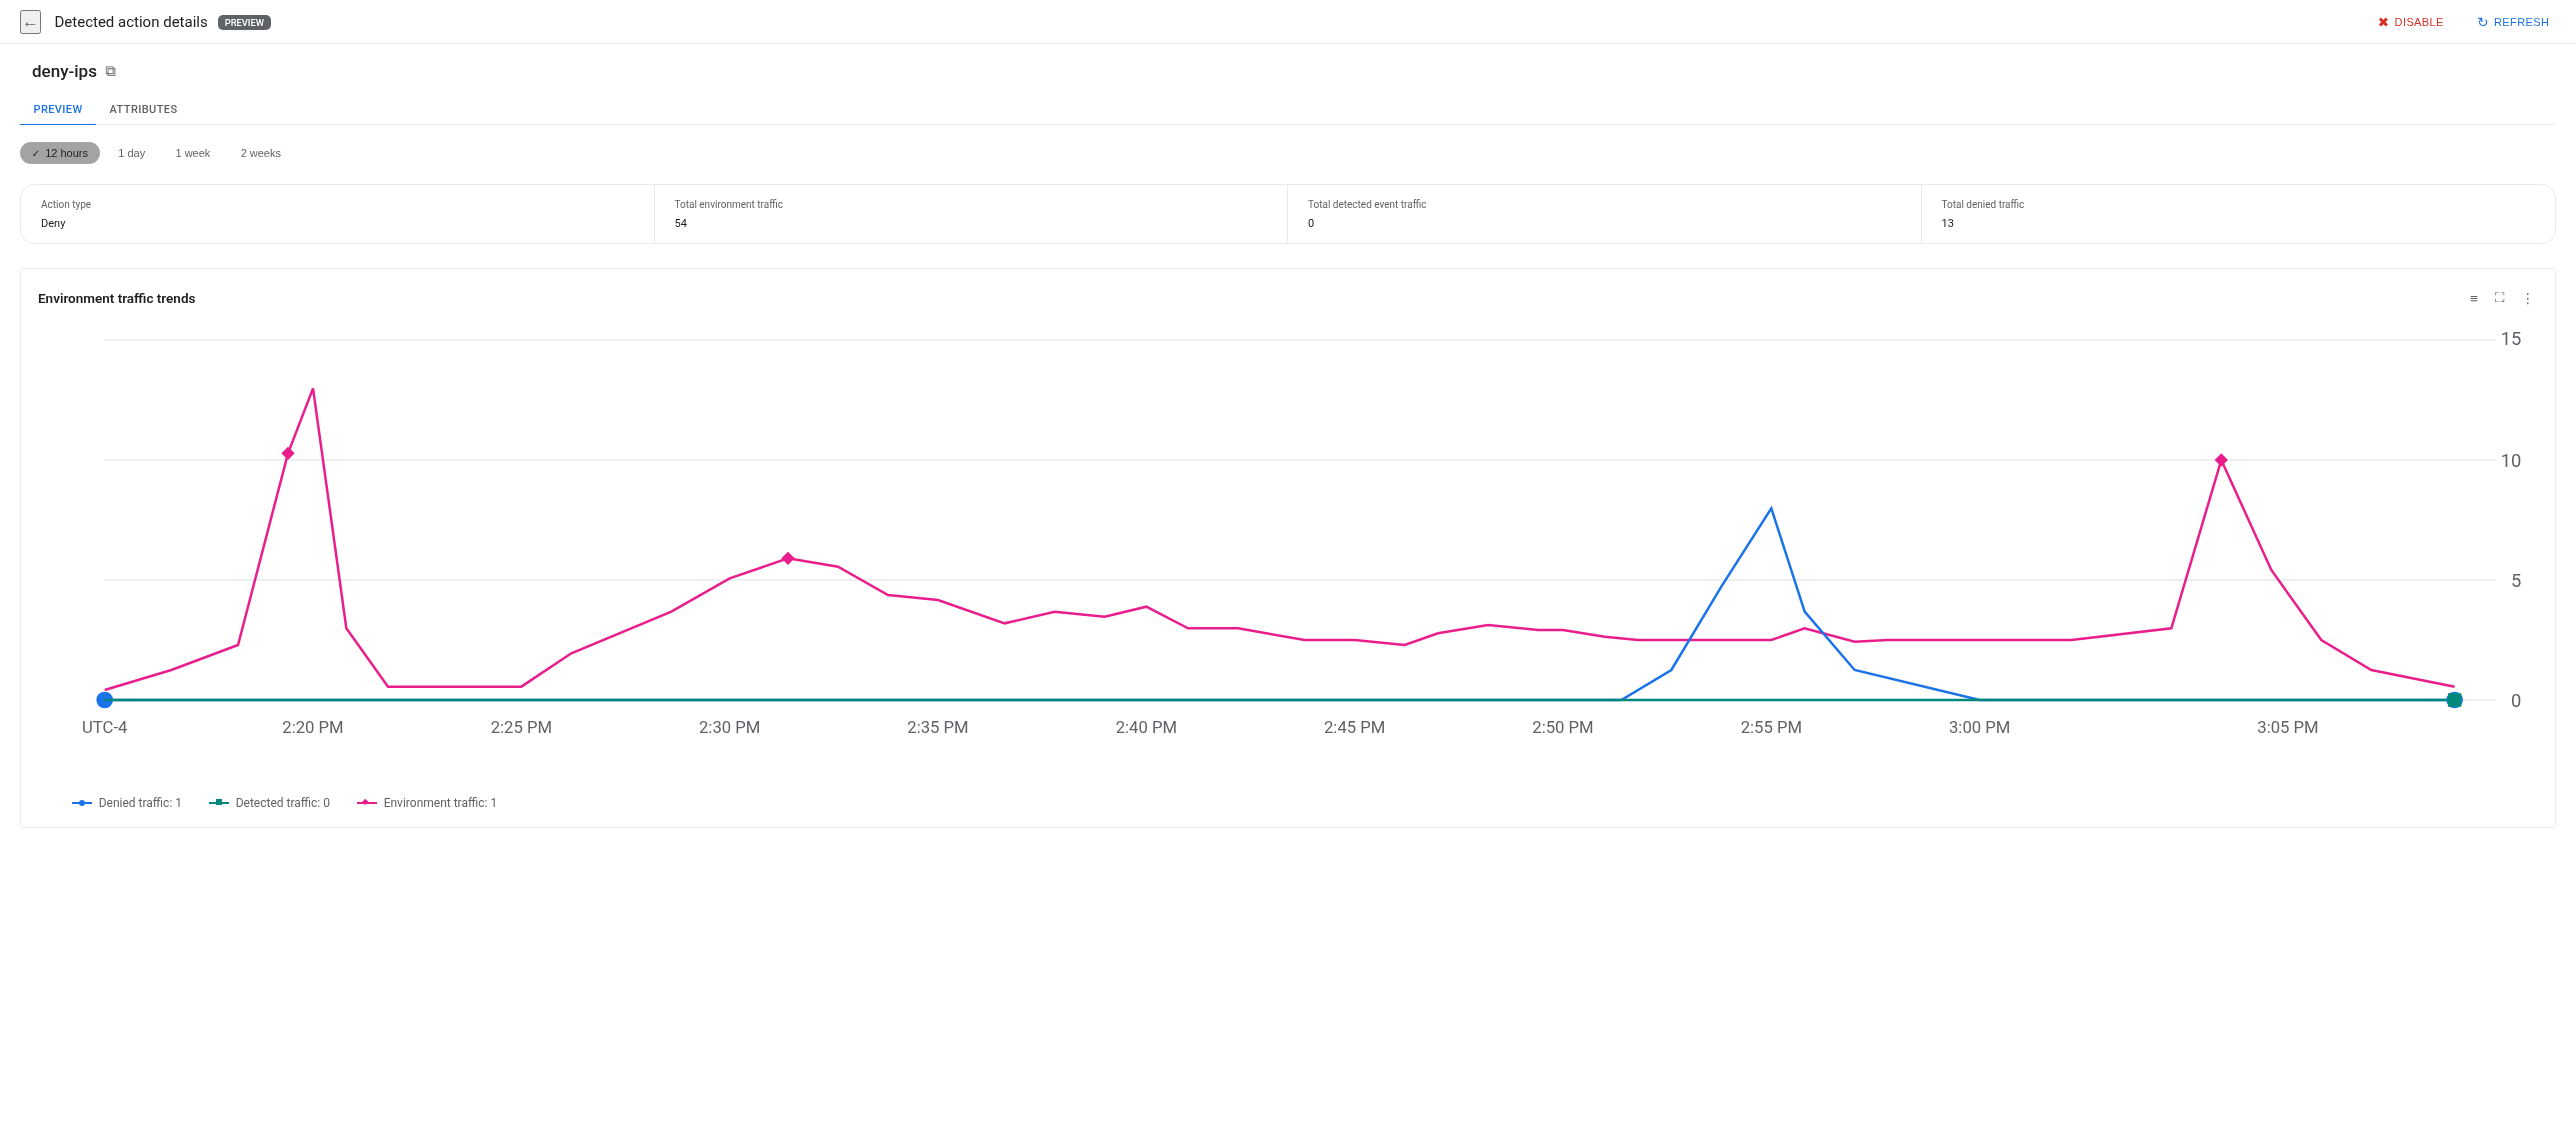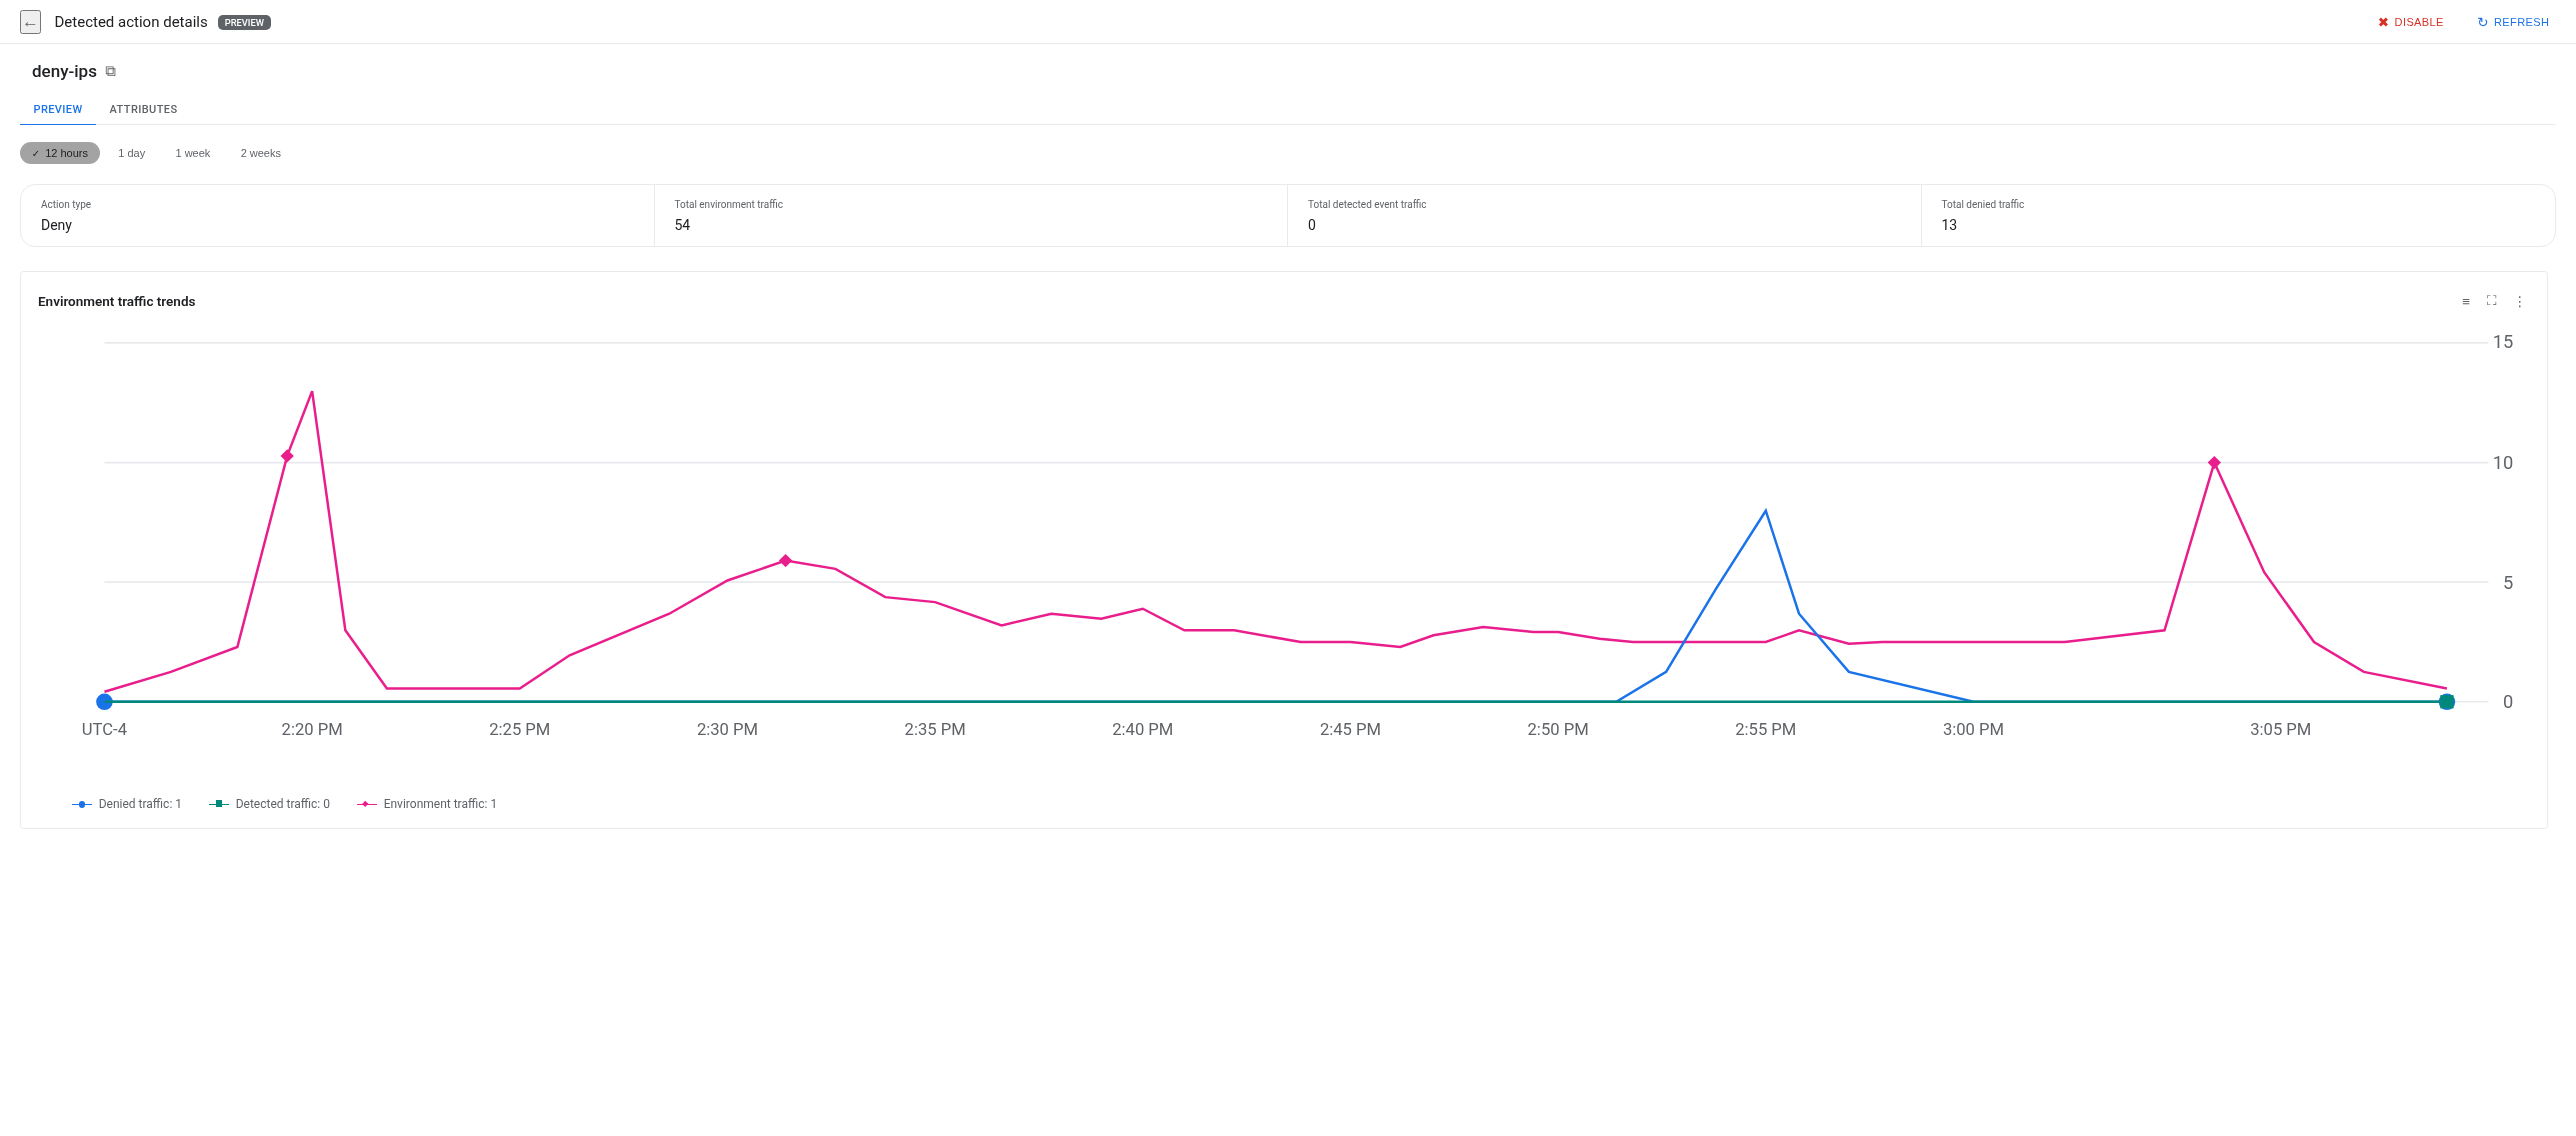--- a/index.html
+++ b/index.html
@@ -140,31 +140,31 @@
       border-right: 0.8px solid #e8eaed;
     }
     .stat-cell:last-child { border-right: none; }
     .stat-label {
       font-size: 10px;
       color: #5f6368;
       margin-bottom: 6.7px;
       font-weight: 400;
     }
     .stat-value {
-      font-size: 14px;
+      font-size: 11px;
       color: #202124;
       font-weight: 400;
     }
 
     
     .chart-section {
       border: 0.8px solid #e8eaed;
       border-radius: 3.4px;
       padding: 17px;
-      margin: 0 8px 20px 0;
+      margin: 0 0 20px 0;
     }
     .chart-header {
       display: flex;
       align-items: center;
       justify-content: space-between;
       margin-bottom: 10px;
     }
     .chart-title {
       font-size: 13.5px;
       font-weight: 600;

